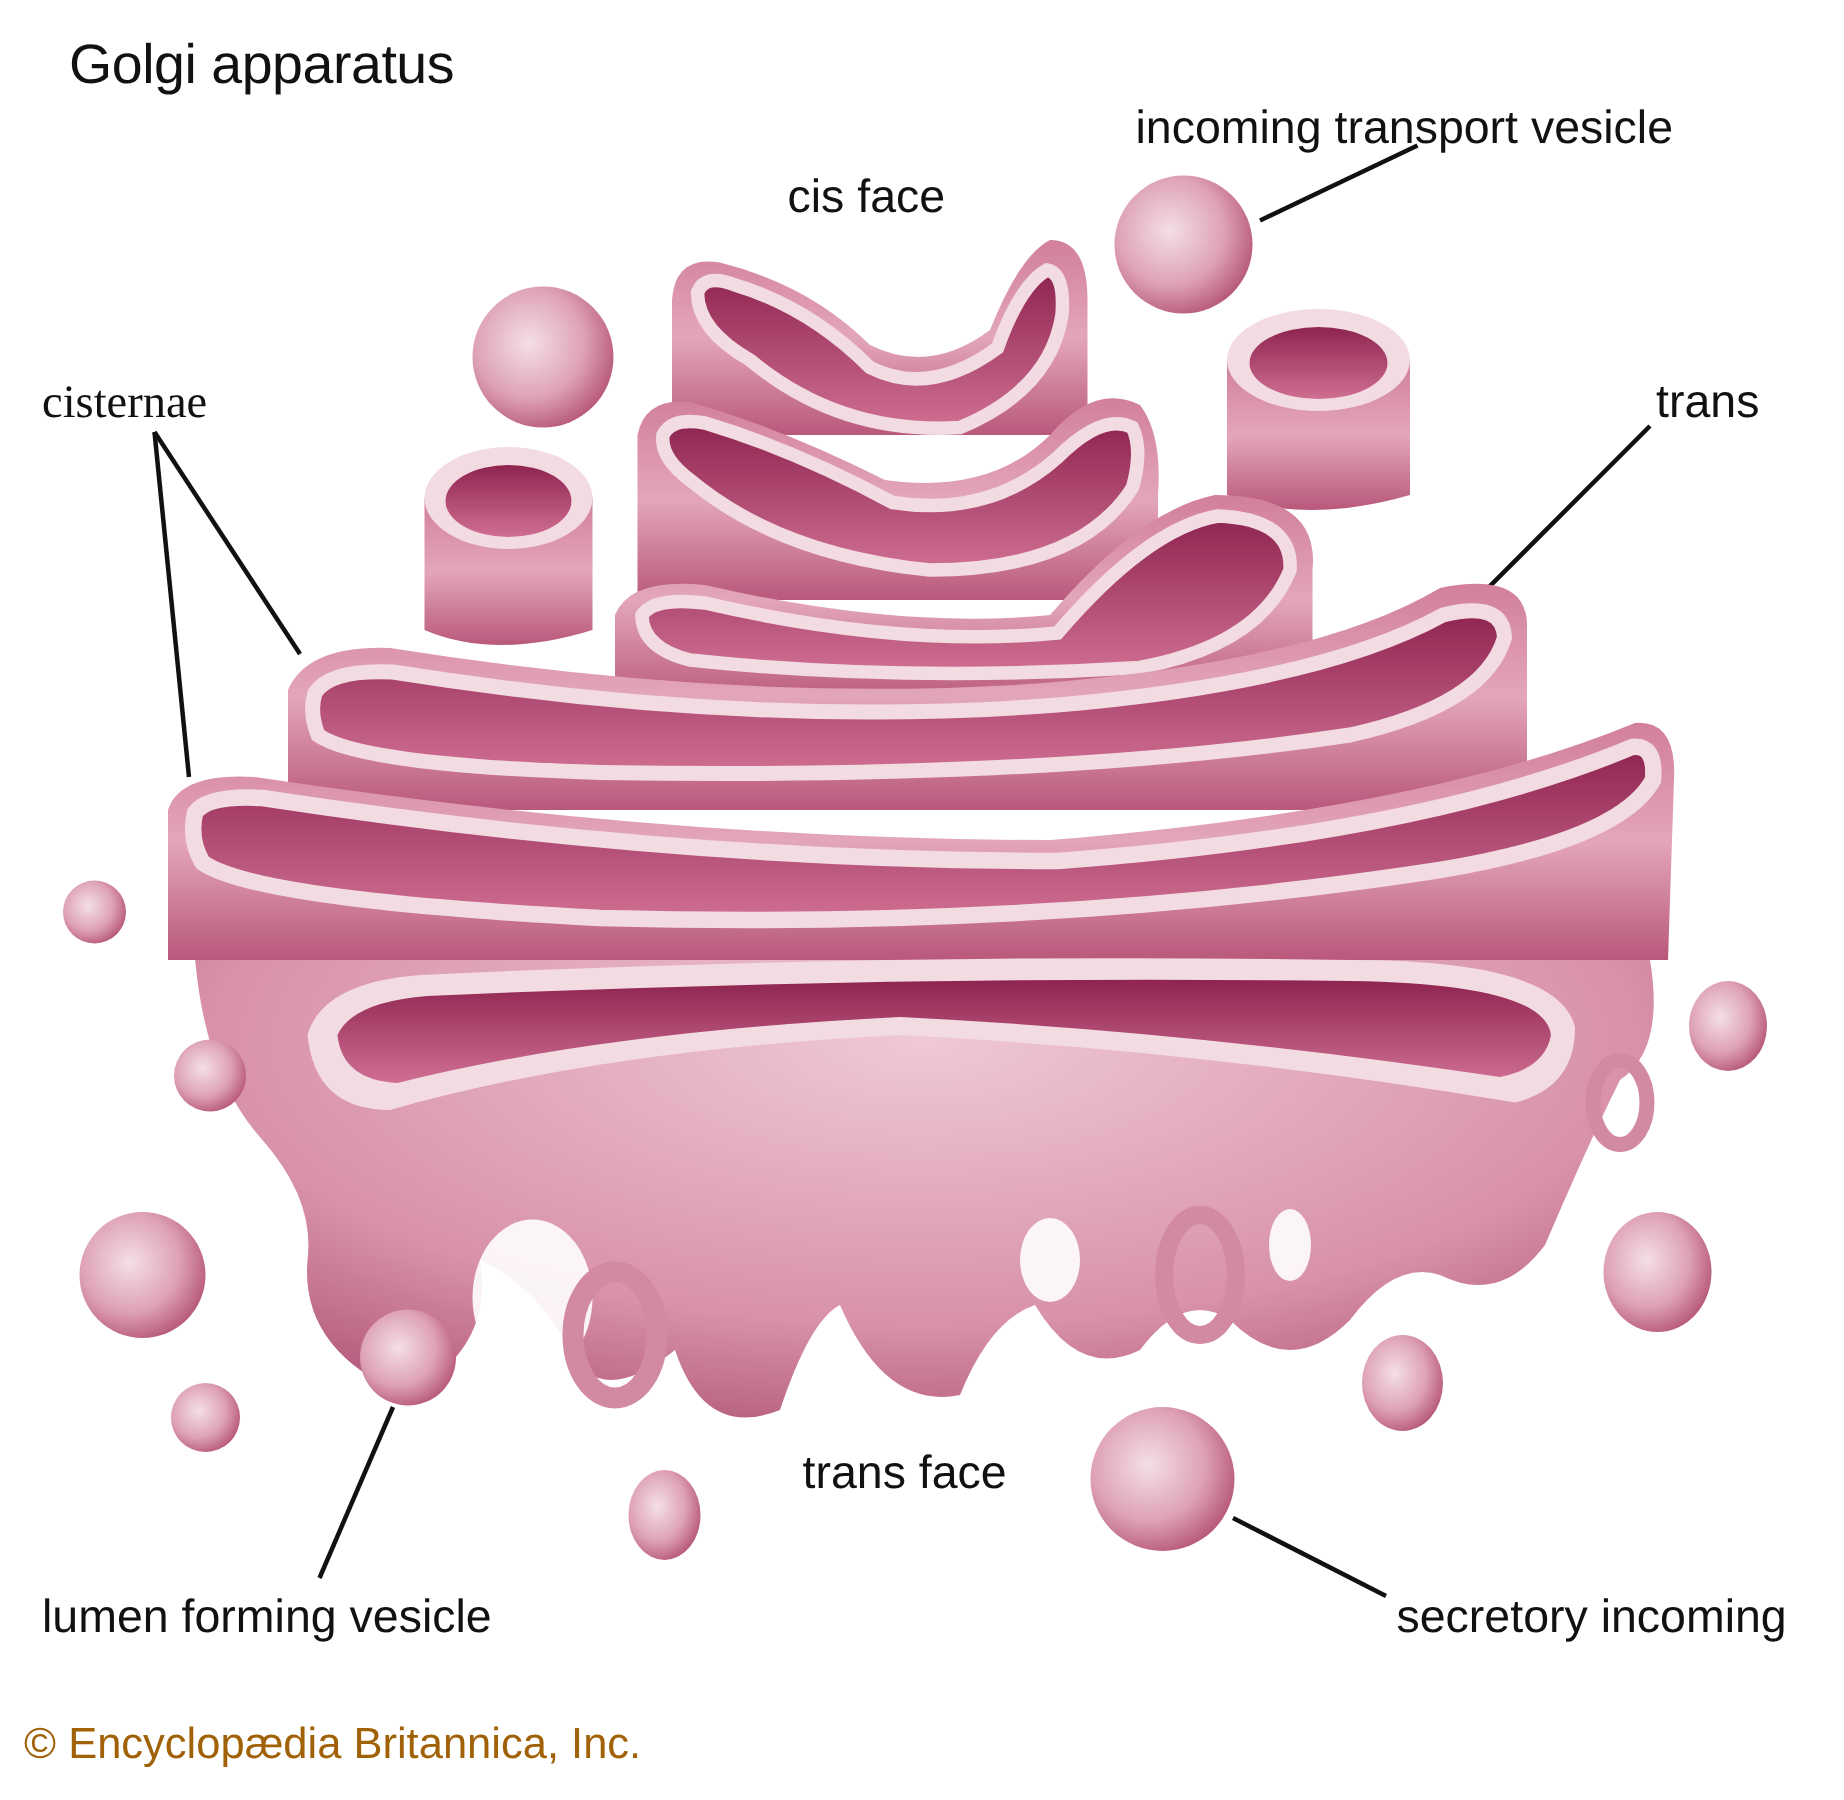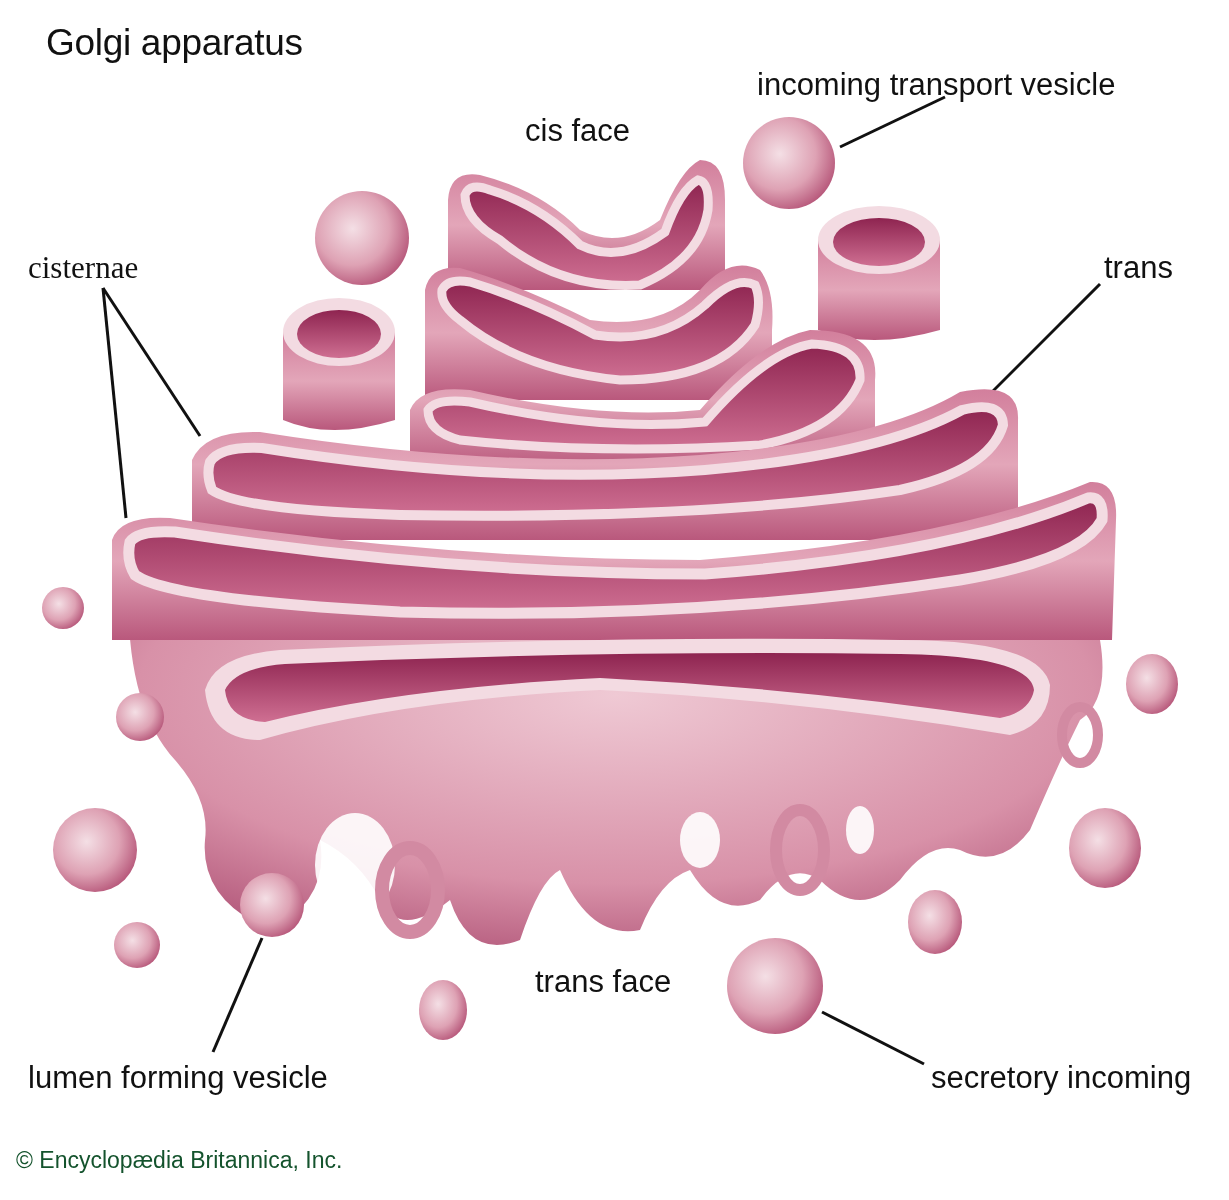--- a/index.html
+++ b/index.html
@@ -1,20 +1,20 @@
 <!DOCTYPE html>
 <html><head>
   <meta charset="utf-8">
   <style>
     html, body { margin: 0; padding: 0; background: #ffffff; }
     body { width: 1229px; height: 1200px; position: relative; overflow: hidden;
            font-family: "Liberation Sans", sans-serif; color: #111; }
     .title { position: absolute; left: 36px; top: 22px; font-size: 37px; font-weight: normal; letter-spacing: -0.3px; margin-left: 10px; }
     .label { position: absolute; font-size: 31px; white-space: nowrap; }
-    .credit { position: absolute; left: 16px; top: 1147px; font-size: 23px; color: #14532d; }
+    .credit { position: absolute; left: 16px; top: 1147px; font-size: 29px; color: #a16207; }
     svg.diagram { position: absolute; left: 0; top: 0; }
   </style>
 </head>
 <body>
 
 <svg class="diagram" width="1229" height="1200" viewBox="0 0 1229 1200">
   <defs>
     <radialGradient id="ves" cx="40%" cy="40%" r="65%">
       <stop offset="0%" stop-color="#f4dfe5"></stop>
       <stop offset="60%" stop-color="#dea2b4"></stop>

